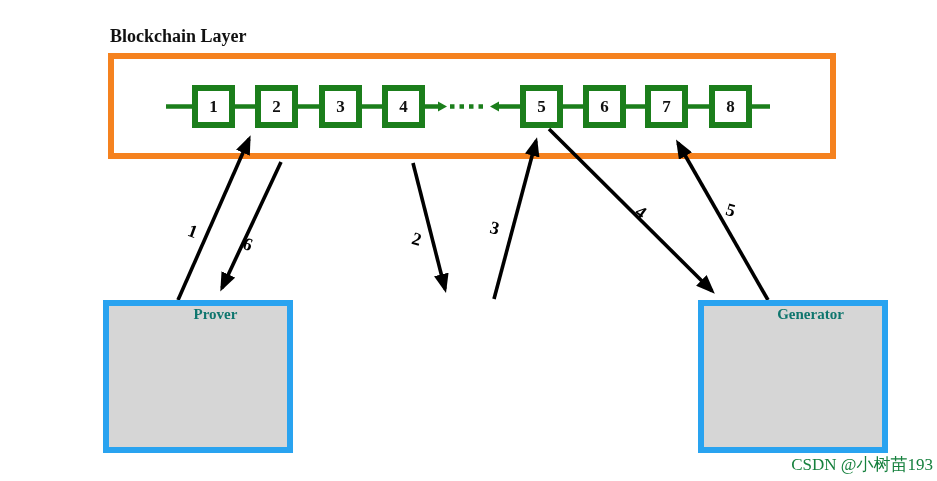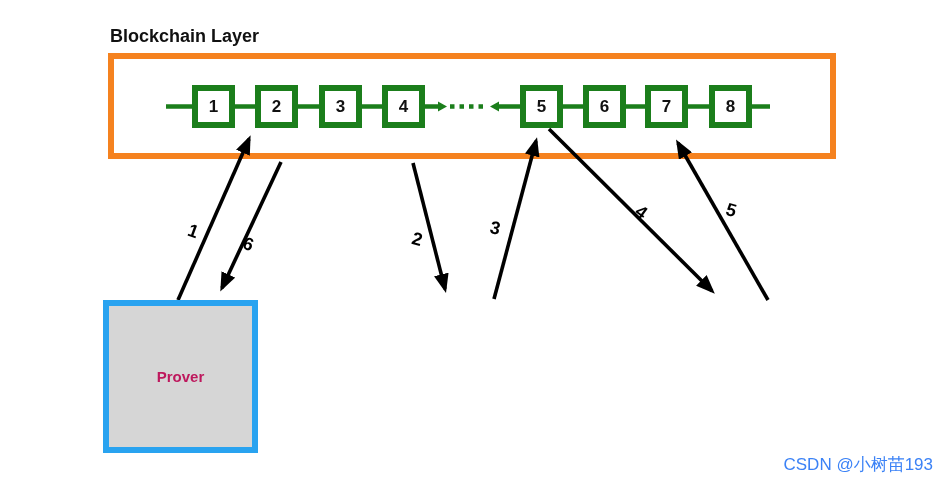--- a/index.html
+++ b/index.html
@@ -1,20 +1,20 @@
 <!DOCTYPE html>
 <html><head>
 <meta charset="utf-8">
 <style>
   html,body{margin:0;padding:0;background:#fff;}
   .canvas{
     position:relative;
     width:937px;height:481px;
     background:#ffffff;
-    font-family:Liberation Sans, sans-serif;
+    font-family:Liberation Serif, serif;
     overflow:hidden;
   }
   .diagram-title{
     position:absolute;left:110px;top:26px;
     font-size:18px;font-weight:bold;color:#111;
     letter-spacing:0px;
   }
   .layer-rect{
     position:absolute;left:108px;top:53px;
     width:716px;height:94px;
@@ -35,43 +35,44 @@
     font-size:17px;font-weight:bold;color:#111;
     z-index:3;
   }
   .b1{left:192px}.b2{left:255px}.b3{left:319px}.b4{left:382px}
   .b5{left:520px}.b6{left:583px}.b7{left:645px}.b8{left:709px}
   .entity-box{
     position:absolute;top:300px;
     width:143px;height:141px;
     border:6px solid #29a3f0;
     background:#d6d6d6;
-    display:flex;align-items:center;justify-content:center;
-    font-size:15px;font-weight:bold;color:#be185d;
+    display:flex;align-items:flex-start;justify-content:center;
+    font-size:15px;font-weight:bold;color:#0f766e;
     text-align:center;
     z-index:2;
+    padding-left:35px;
   }
   .prover{left:103px}
   .matching{left:400px;width:142px}
   .generator{left:698px}
   .arrow-label{
     position:absolute;
     font-size:18px;font-weight:bold;color:#000;
     z-index:4;
     transform-origin:center center;
   }
   .al1{left:188px;top:221px;transform:rotate(20deg)}
   .al6{left:243px;top:234px;transform:rotate(20deg)}
   .al2{left:412px;top:229px;transform:rotate(16deg)}
   .al3{left:490px;top:218px;transform:rotate(13deg)}
   .al4{left:636px;top:202px;transform:rotate(36deg)}
   .al5{left:726px;top:200px;transform:rotate(16deg)}
   .watermark{
     position:absolute;right:4px;top:453px;
-    font-size:17px;color:#3b82f6;
+    font-size:17px;color:#15803d;
     z-index:5;
   }
 </style>
 </head>
 <body>
 
 <div class="canvas">
 
   <div class="diagram-title">Blockchain Layer</div>
 
@@ -115,16 +116,19 @@
   <div class="arrow-label al1">1</div>
   <div class="arrow-label al2">2</div>
   <div class="arrow-label al3">3</div>
   <div class="arrow-label al4">4</div>
   <div class="arrow-label al5">5</div>
   <div class="arrow-label al6">6</div>
 
   <div class="entity-box prover">
     <span>Prover</span>
   </div>
+  <div class="entity-box generator">
+    <span>Generator</span>
+  </div>
 
   <div class="watermark">CSDN @小树苗193</div>
 
 </div>
 
 </body></html>

